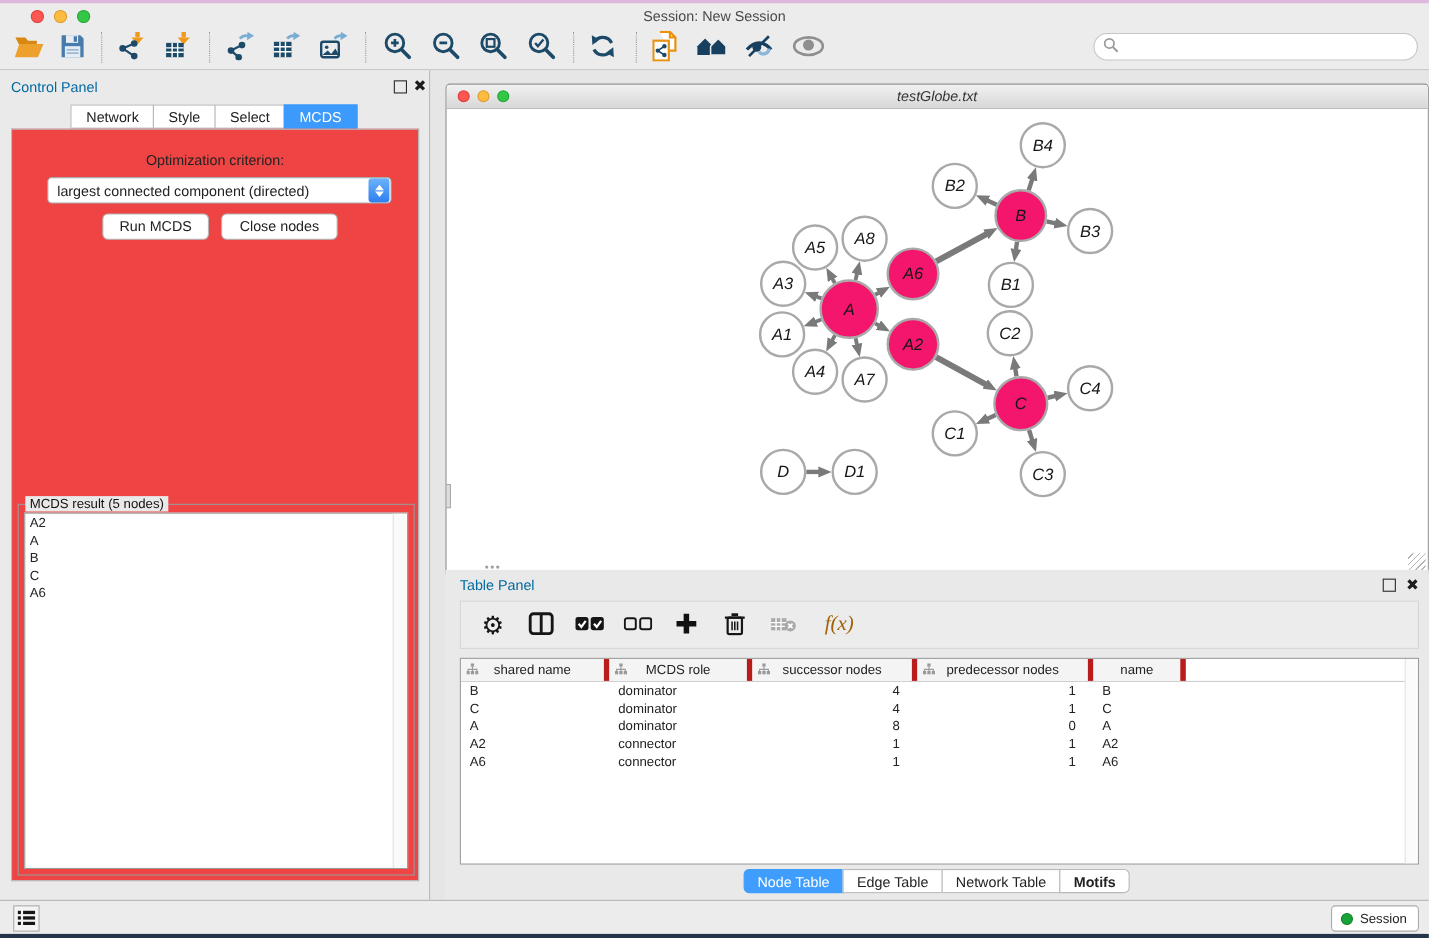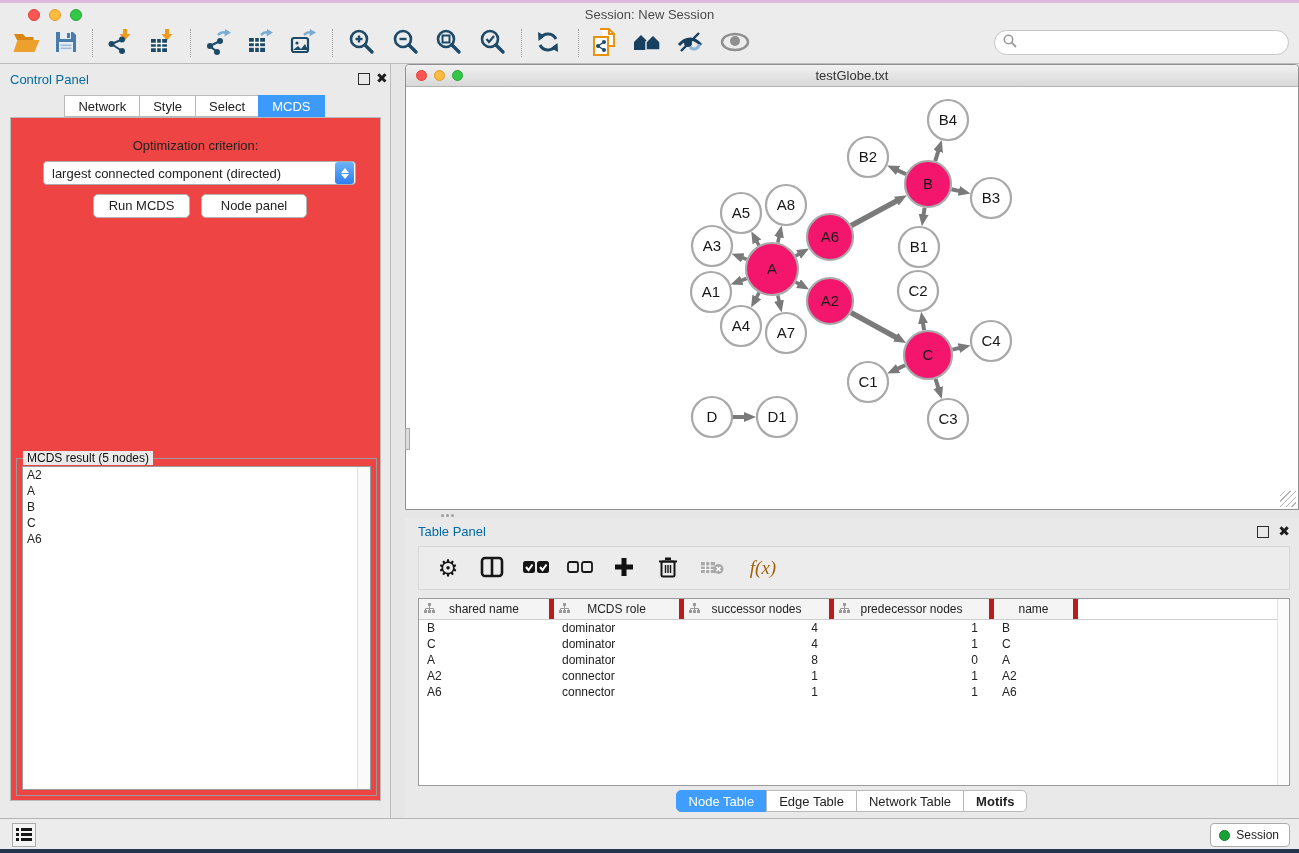--- a/index.html
+++ b/index.html
@@ -41,21 +41,21 @@
   .combo .spin i.up { border-bottom:5px solid #fff; }
   .combo .spin i.dn { border-top:5px solid #fff; }
   .cbtn { position:absolute; top:76px; height:24px; background:#fff; border:1px solid #b5b5b5; border-radius:5px; font-size:13px; text-align:center; line-height:22px; cursor:pointer; }
   .groupbox { position:absolute; left:5px; top:340px; width:361px; height:338px; border:1px solid #9a9a9a; }
   .groupbox .legend { position:absolute; left:6px; top:-8px; background:#e9e9e9; padding:0 4px; font-size:12px; color:#111; }
   .mcds-listwrap { position:absolute; left:5px; top:7px; right:5px; bottom:5px; background:#fff; border:1px solid #9a9a9a; }
   .mcds-scroll { position:absolute; right:0; top:0; width:13px; bottom:0; background:#fafafa; border-left:1px solid #e0e0e0; }
   .mcds-item { font-size:12px; line-height:16px; padding-left:4px; cursor:default; }
 
   
-  .netwin { position:absolute; left:405px; top:0; width:894px; height:446px; background:#fff; border:1px solid #8f8f8f; border-radius:4px 4px 0 0; }
+  .netwin { position:absolute; left:405px; top:12px; width:894px; height:446px; background:#fff; border:1px solid #8f8f8f; border-radius:4px 4px 0 0;font-style:italic; }
   .netwin .bar { position:absolute; left:0; top:0; right:0; height:22px; background:linear-gradient(#f1f1f1,#d8d8d8); border-bottom:1px solid #b3b3b3; border-radius:4px 4px 0 0; }
   .netwin .bar .lights { left:10px; top:5px; gap:7px; }
   .netwin .bar .light { width:11px; height:11px; }
   .net-title { position:absolute; left:0; right:0; top:3px; text-align:center; font-size:13px; color:#333; }
   .canvas { position:absolute; left:0; top:22px; right:0; bottom:0; overflow:hidden; }
   svg text.nodelabel { font-family:"Liberation Sans","DejaVu Sans",sans-serif; font-size:15px; fill:#161616; }
   .resize-grip { position:absolute; right:2px; bottom:2px; width:16px; height:16px;
     background:repeating-linear-gradient(135deg, transparent 0 3px, #b5b5b5 3px 4px); cursor:nwse-resize; }
   .edge-grip { position:absolute; left:-1px; top:363px; width:5px; height:22px; background:#dcdcdc; border:1px solid #aaa; cursor:ew-resize; }
   .split-grip { position:absolute; left:440px; top:448px; width:14px; height:6px; display:flex; gap:2px; align-items:center; justify-content:center; cursor:ns-resize; }
@@ -258,21 +258,21 @@
     <div class="cbox">
       <div class="opt-label">Optimization criterion:</div>
       <div class="combo">
         <span class="val">largest connected component (directed)</span>
         <span class="spin">
             <i class="up"></i>
             <i class="dn"></i>
           </span>
       </div>
       <div class="cbtn" style="left:82px; width:97px">Run MCDS</div>
-      <div class="cbtn" style="left:190px; width:106px">Node panel</div>
+      <div class="cbtn" style="left:190px; width:106px">Close nodes</div>
       <div class="groupbox">
         <span class="legend">MCDS result (5 nodes)</span>
         <div class="mcds-listwrap">
           <div id="mcds-list">
               <div class="mcds-item">A2</div>
               <div class="mcds-item">A</div>
               <div class="mcds-item">B</div>
               <div class="mcds-item">C</div>
               <div class="mcds-item">A6</div>
             </div>

